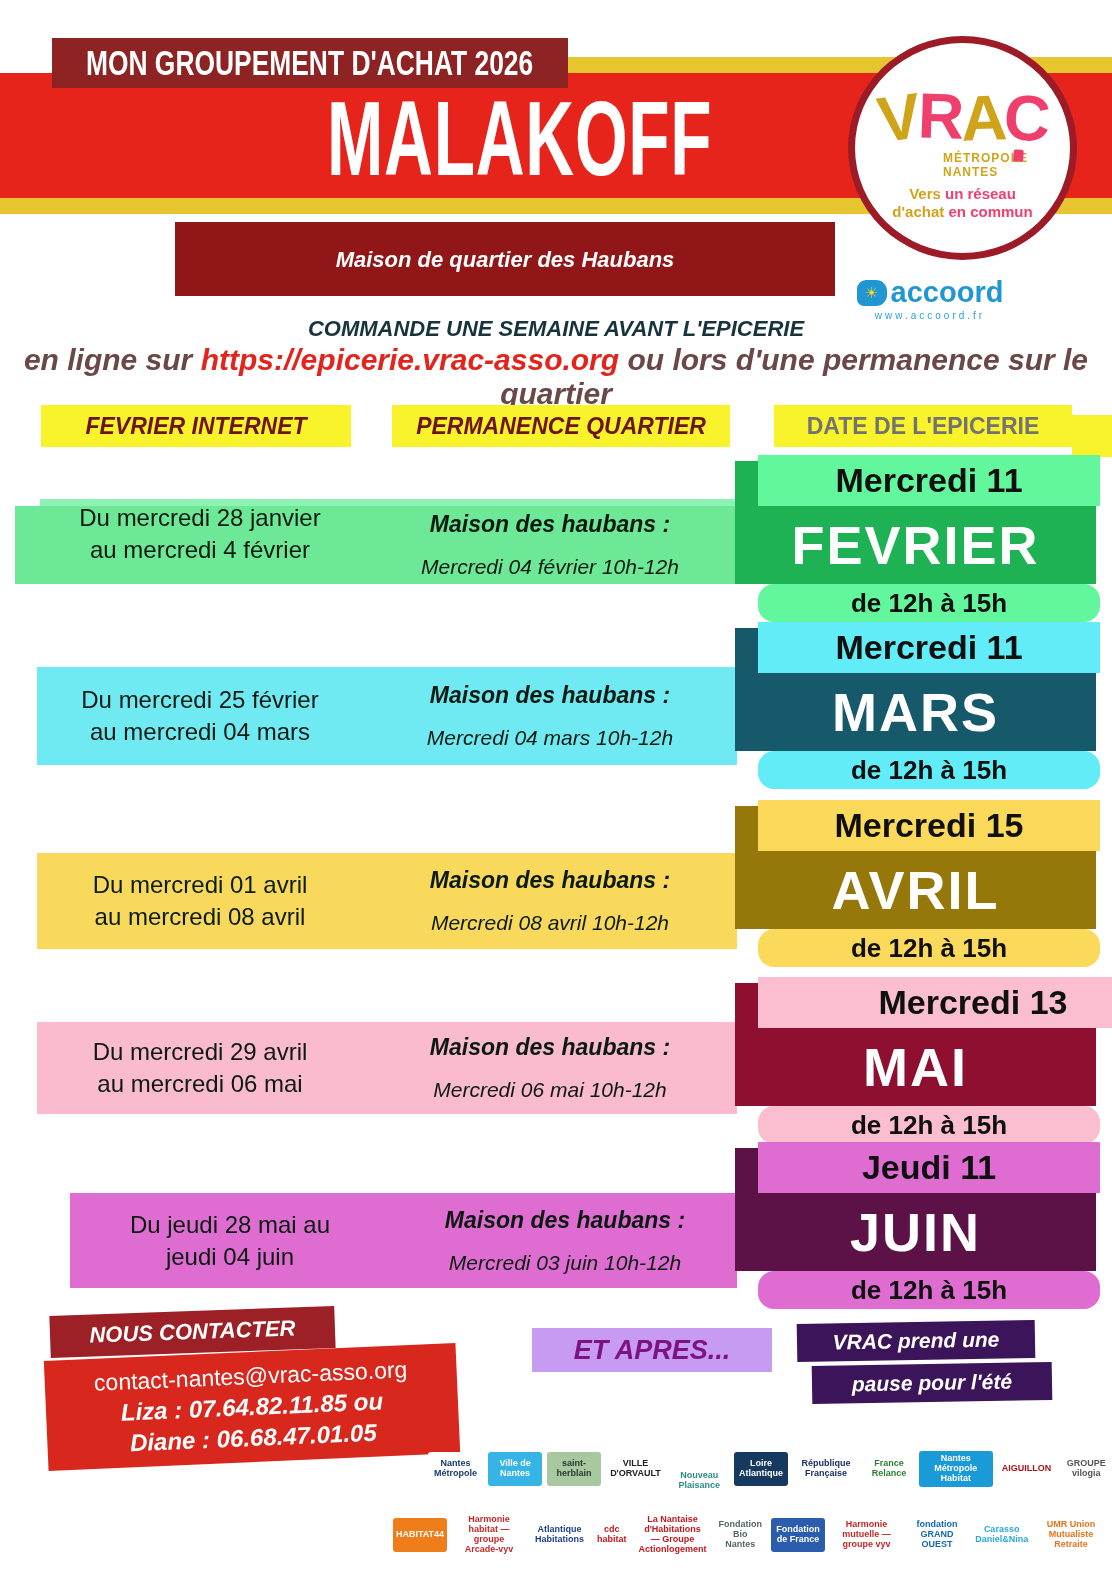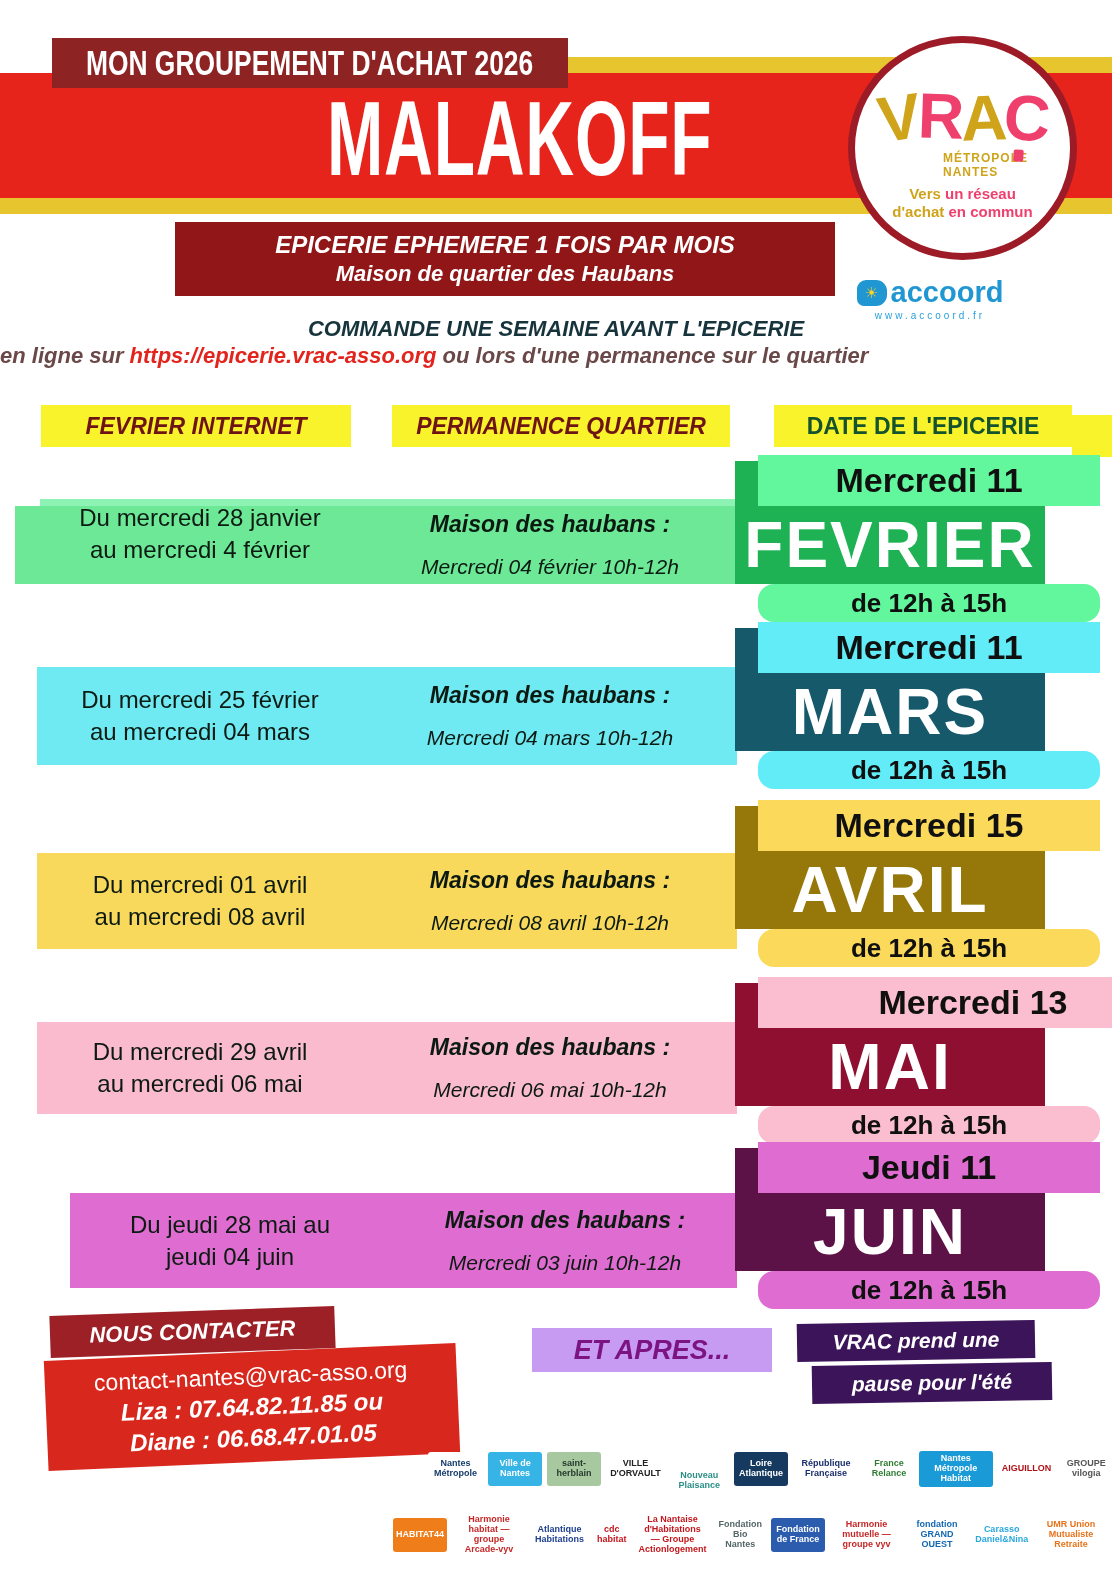--- a/index.html
+++ b/index.html
@@ -38,41 +38,41 @@
   .epicerie-box .l2{font-size:22px;margin-top:2px;}
   .accoord{position:absolute;left:845px;top:276px;width:170px;text-align:center;}
   .accoord .row1{display:flex;align-items:center;justify-content:center;gap:4px;}
   .accoord .sun{width:30px;height:26px;background:#2096d2;border-radius:9px 11px 11px 7px;color:#ffd321;
                 font-size:15px;display:flex;align-items:center;justify-content:center;}
   .accoord .name{color:#2096d2;font-size:29px;font-weight:700;letter-spacing:0;}
   .accoord .url{color:#2aa0d8;font-size:10px;letter-spacing:3px;margin-top:1px;}
   
   .notice1{position:absolute;left:0;top:316px;width:1112px;text-align:center;color:#17343c;
            font-weight:700;font-style:italic;font-size:22px;}
-  .notice2{position:absolute;left:0;top:343px;width:1112px;text-align:left;color:#6a4848;
-           font-weight:700;font-style:italic;font-size:22px;}
+  .notice2{position:absolute;left:0;top:343px;width:1112px;text-align:center;color:#6a4848;
+           font-weight:700;font-style:italic;font-size:30px;}
   .notice2 .url{color:#e3241d;}
   
   .colhead{position:absolute;top:405px;height:42px;background:#f8f32b;display:flex;
            align-items:center;justify-content:center;font-weight:800;font-size:23px;}
   .colhead.it{font-style:italic;color:#6e1414;}
-  .colhead.bk{color:#14532d;}
+  .colhead.bk{color:#737373;}
   .yellow-chip{position:absolute;background:#f8f32b;}
   
   .bar{position:absolute;}
   .bar-ghost{position:absolute;background:#8df3b4;}
   .cell{position:absolute;display:flex;flex-direction:column;align-items:center;justify-content:center;
         text-align:center;color:#0c1a12;}
   .cell .c-l{font-size:24px;line-height:1.32;font-weight:400;}
   .cell .p1{font-size:23px;font-weight:700;font-style:italic;}
   .cell .p2{font-size:21px;font-style:italic;margin-top:17px;}
   .merc{position:absolute;left:758px;width:342px;height:51px;display:flex;align-items:center;
         justify-content:center;font-weight:800;font-size:34px;color:#101010;}
-  .month{position:absolute;left:735px;width:310px;height:78px;display:flex;align-items:center;
-         justify-content:center;font-weight:800;font-size:64px;color:#ffffff;letter-spacing:2px;}
+  .month{position:absolute;left:735px;width:361px;height:78px;display:flex;align-items:center;
+         justify-content:center;font-weight:800;font-size:54px;color:#ffffff;letter-spacing:2px;}
   .timebox{position:absolute;left:758px;width:342px;height:38px;display:flex;align-items:center;
            justify-content:center;font-weight:800;font-size:26px;color:#101010;border-radius:16px;}
   .tab{position:absolute;left:735px;width:23px;}
   
   .contact-title{position:absolute;left:50px;top:1311px;width:285px;height:42px;background:#9c2026;
                  transform:rotate(-2deg);display:flex;align-items:center;justify-content:center;
                  color:#fff;font-weight:800;font-style:italic;font-size:22px;}
   .contact-box{position:absolute;left:46px;top:1352px;width:412px;height:110px;background:#d8281e;
                transform:rotate(-2.5deg);display:flex;flex-direction:column;align-items:center;
                justify-content:center;color:#fff;}
@@ -115,21 +115,20 @@
     <div>MÉTROPOLE</div>
     <div>NANTES</div>
   </div>
   <div class="vrac-tagline">
     <div><span style="color:#cfa41b">Vers </span><span style="color:#ef3f6d">un réseau</span></div>
     <div><span style="color:#cfa41b">d'achat </span><span style="color:#ef3f6d">en commun</span></div>
   </div>
 </div>
 
 <div class="epicerie-box" style="background: rgb(144, 22, 23);">
-  <div class="l1">EPICERIE EPHEMERE 1 FOIS PAR MOIS</div>
   <div class="l2">Maison de quartier des Haubans</div>
 </div>
 
 <div class="accoord">
   <div class="row1">
     <span class="sun">☀</span>
     <span class="name">accoord</span>
   </div>
   <div class="url">www.accoord.fr</div>
 </div>

